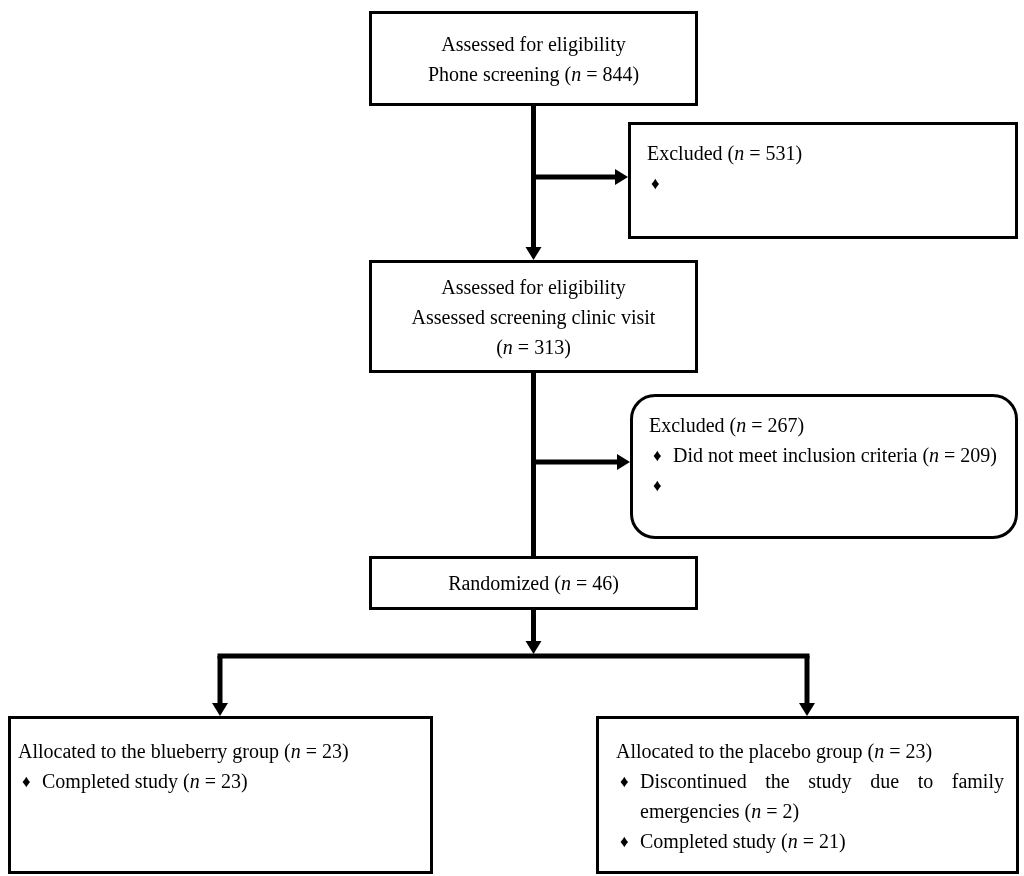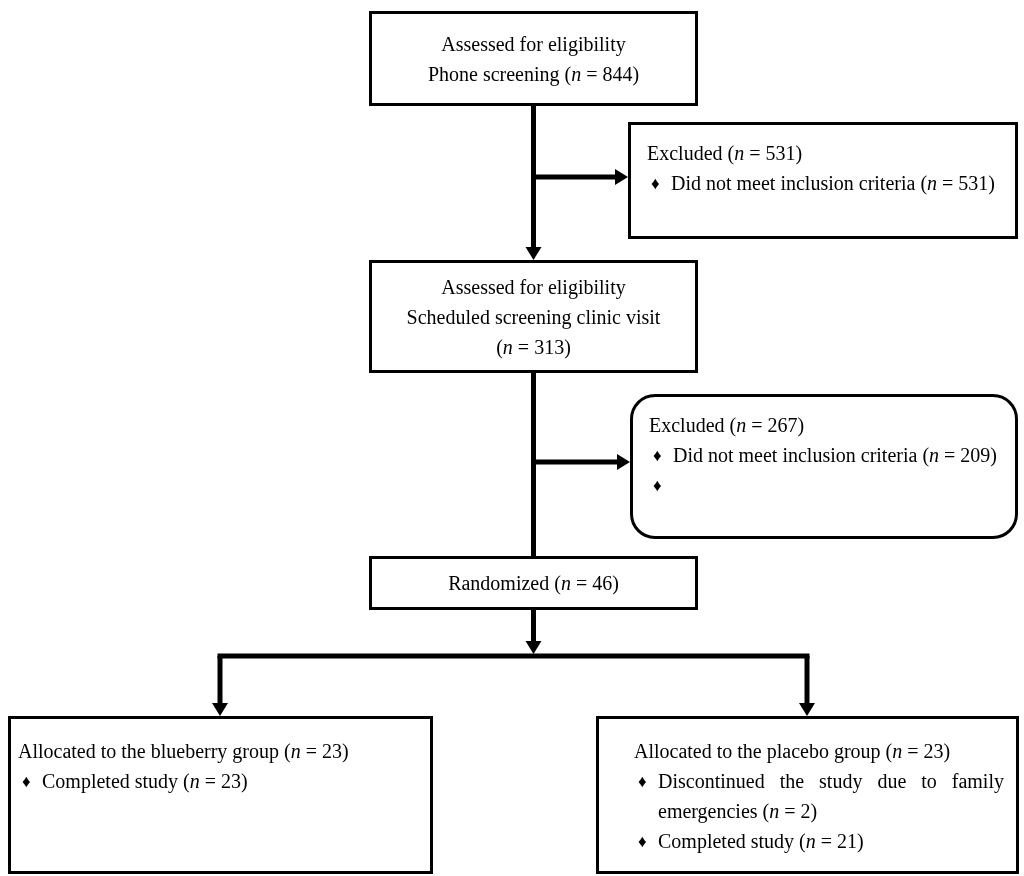--- a/index.html
+++ b/index.html
@@ -56,21 +56,21 @@
     font-size: 17px;
     line-height: 30px;
   }
   
   .b-phone    { left: 369px; top: 5px;   width: 329px; height: 95px; }
   .b-excl1    { left: 628px; top: 116px; width: 390px; height: 117px; padding: 13px 10px 8px 16px; }
   .b-clinic   { left: 369px; top: 254px; width: 329px; height: 113px; }
   .b-excl2    { left: 630px; top: 388px; width: 388px; height: 145px; padding: 13px 10px 8px 16px; border-radius: 25px; }
   .b-rand     { left: 369px; top: 550px; width: 329px; height: 54px; }
   .b-blue     { left: 8px;   top: 710px; width: 425px; height: 158px; padding: 17px 12px 8px 7px; }
-  .b-placebo  { left: 596px; top: 710px; width: 423px; height: 158px; padding: 17px 12px 8px 35px; }
+  .b-placebo  { left: 596px; top: 710px; width: 423px; height: 158px; padding: 17px 12px 8px 17px; }
 </style>
 </head>
 <body>
 
 <div class="canvas">
 
   <svg class="connectors" viewBox="0 0 1024 876" xmlns="http://www.w3.org/2000/svg">
     <g>
       <line class="conn" x1="533.5" y1="100" x2="533.5" y2="247"></line>
       <polygon class="head" points="525.5,241 541.5,241 533.5,254"></polygon>
@@ -106,28 +106,27 @@
   <div class="box center-box b-phone">
     <div class="txt">Assessed for eligibility</div>
     <div class="txt">Phone screening (<i>n</i> = 844)</div>
   </div>
 
   <div class="box list-box b-excl1">
     <p class="box-title txt">Excluded (<i>n</i> = 531)</p>
     <ul class="bullet-list">
       <li class="bullet-item">
         <span class="diamond">♦</span>
-        <span class="txt">Did not meet inclusion criteria (<i>n</i> = 531)</span>
       </li>
     </ul>
   </div>
 
   <div class="box center-box b-clinic">
     <div class="txt">Assessed for eligibility</div>
-    <div class="txt">Scheduled screening clinic visit</div>
+    <div class="txt">Assessed screening clinic visit</div>
     <div class="txt">(<i>n</i> = 313)</div>
   </div>
 
   <div class="box list-box b-excl2">
     <p class="box-title txt">Excluded (<i>n</i> = 267)</p>
     <ul class="bullet-list">
       <li class="bullet-item">
         <span class="diamond">♦</span>
         <span class="txt">Did not meet inclusion criteria (<i>n</i> = 209)</span>
       </li>

